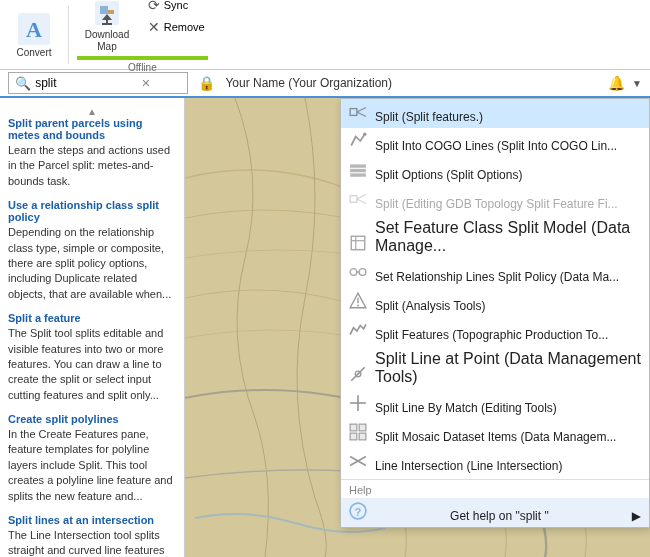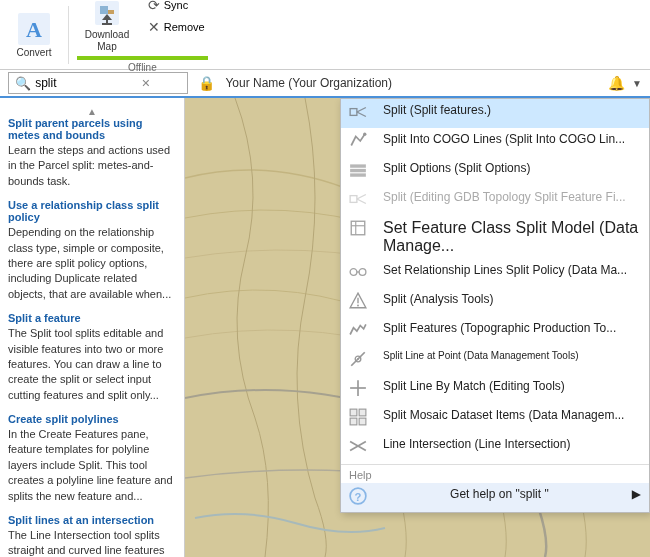--- a/index.html
+++ b/index.html
@@ -131,23 +131,23 @@
       top: 0;
       left: 155px;
       width: 310px;
       background: #fff;
       border: 1px solid #bbb;
       box-shadow: 2px 2px 8px rgba(0,0,0,0.2);
       z-index: 10;
     }
     .dropdown-item {
       display: flex;
-      align-items: flex-start;
+      align-items: flex-end;
       padding: 4px 8px;
-      gap: 16px;
+      gap: 8px;
       cursor: pointer;
       font-size: 12px;
       color: #222;
     }
     .dropdown-item.disabled { color: #aaa; cursor: default; }
     .dropdown-item.highlighted { background: #cde8ff; }
     .dropdown-item .item-icon { font-size: 14px; width: 18px; text-align: center; flex-shrink: 0; }
     .dropdown-divider { height: 1px; background: #ddd; margin: 2px 0; }
     .dropdown-item.get-help { background: #e8f0fb; justify-content: space-between; }
     .dropdown-section-label { padding: 2px 8px; font-size: 11px; color: #888; }
@@ -346,21 +346,21 @@
               <polyline points="1,12 4,6 7,9 10,4 13,7 15,3" fill="none" stroke="#555" stroke-width="1.5"></polyline>
             </svg></span>
           <span style="font-size: 12px;">Split Features (Topographic Production To...</span>
         </div>
         <div class="dropdown-item">
           <span class="item-icon"><svg width="16" height="16" viewBox="0 0 16 16">
               <line x1="2" y1="14" x2="14" y2="2" stroke="#555" stroke-width="1.5"></line>
               <circle cx="8" cy="8" r="2.5" fill="none" stroke="#555" stroke-width="1.2"></circle>
               <circle cx="8" cy="8" r="0.8" fill="#555"></circle>
             </svg></span>
-          <span style="font-size: 10px;">Split Line at Point (Data Management Tools)</span>
+          <span style="font-size: 16px;">Split Line at Point (Data Management Tools)</span>
         </div>
         <div class="dropdown-item">
           <span class="item-icon"><svg width="16" height="16" viewBox="0 0 16 16">
               <line x1="1" y1="8" x2="15" y2="8" stroke="#555" stroke-width="1.5"></line>
               <line x1="8" y1="1" x2="8" y2="15" stroke="#555" stroke-width="1.5"></line>
             </svg></span>
           <span style="font-size: 12px;">Split Line By Match (Editing Tools)</span>
         </div>
         <div class="dropdown-item">
           <span class="item-icon"><svg width="16" height="16" viewBox="0 0 16 16">

